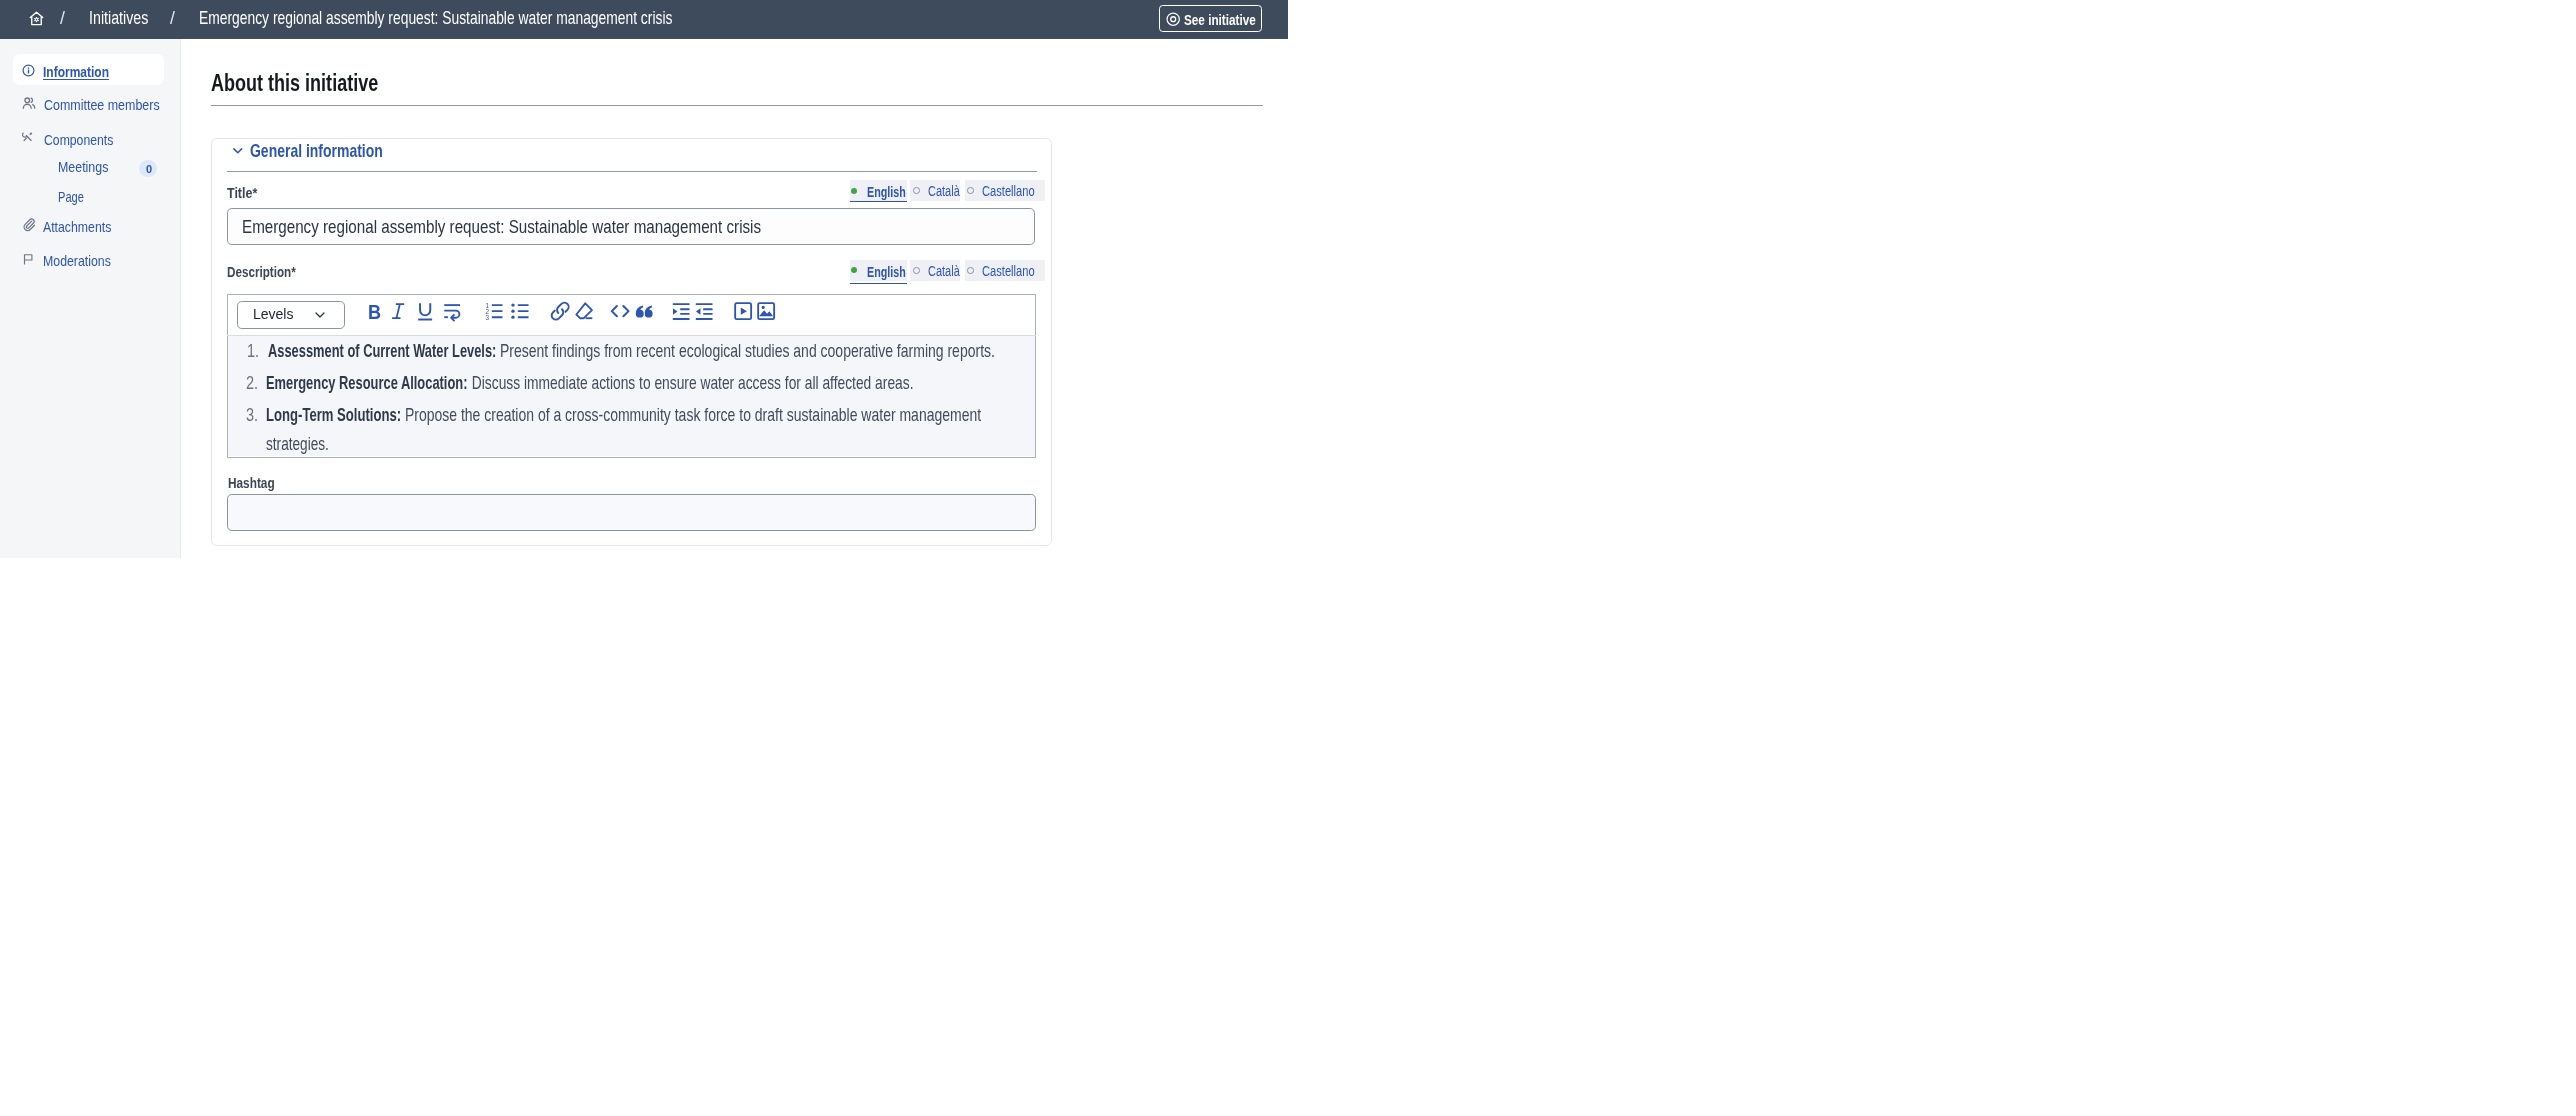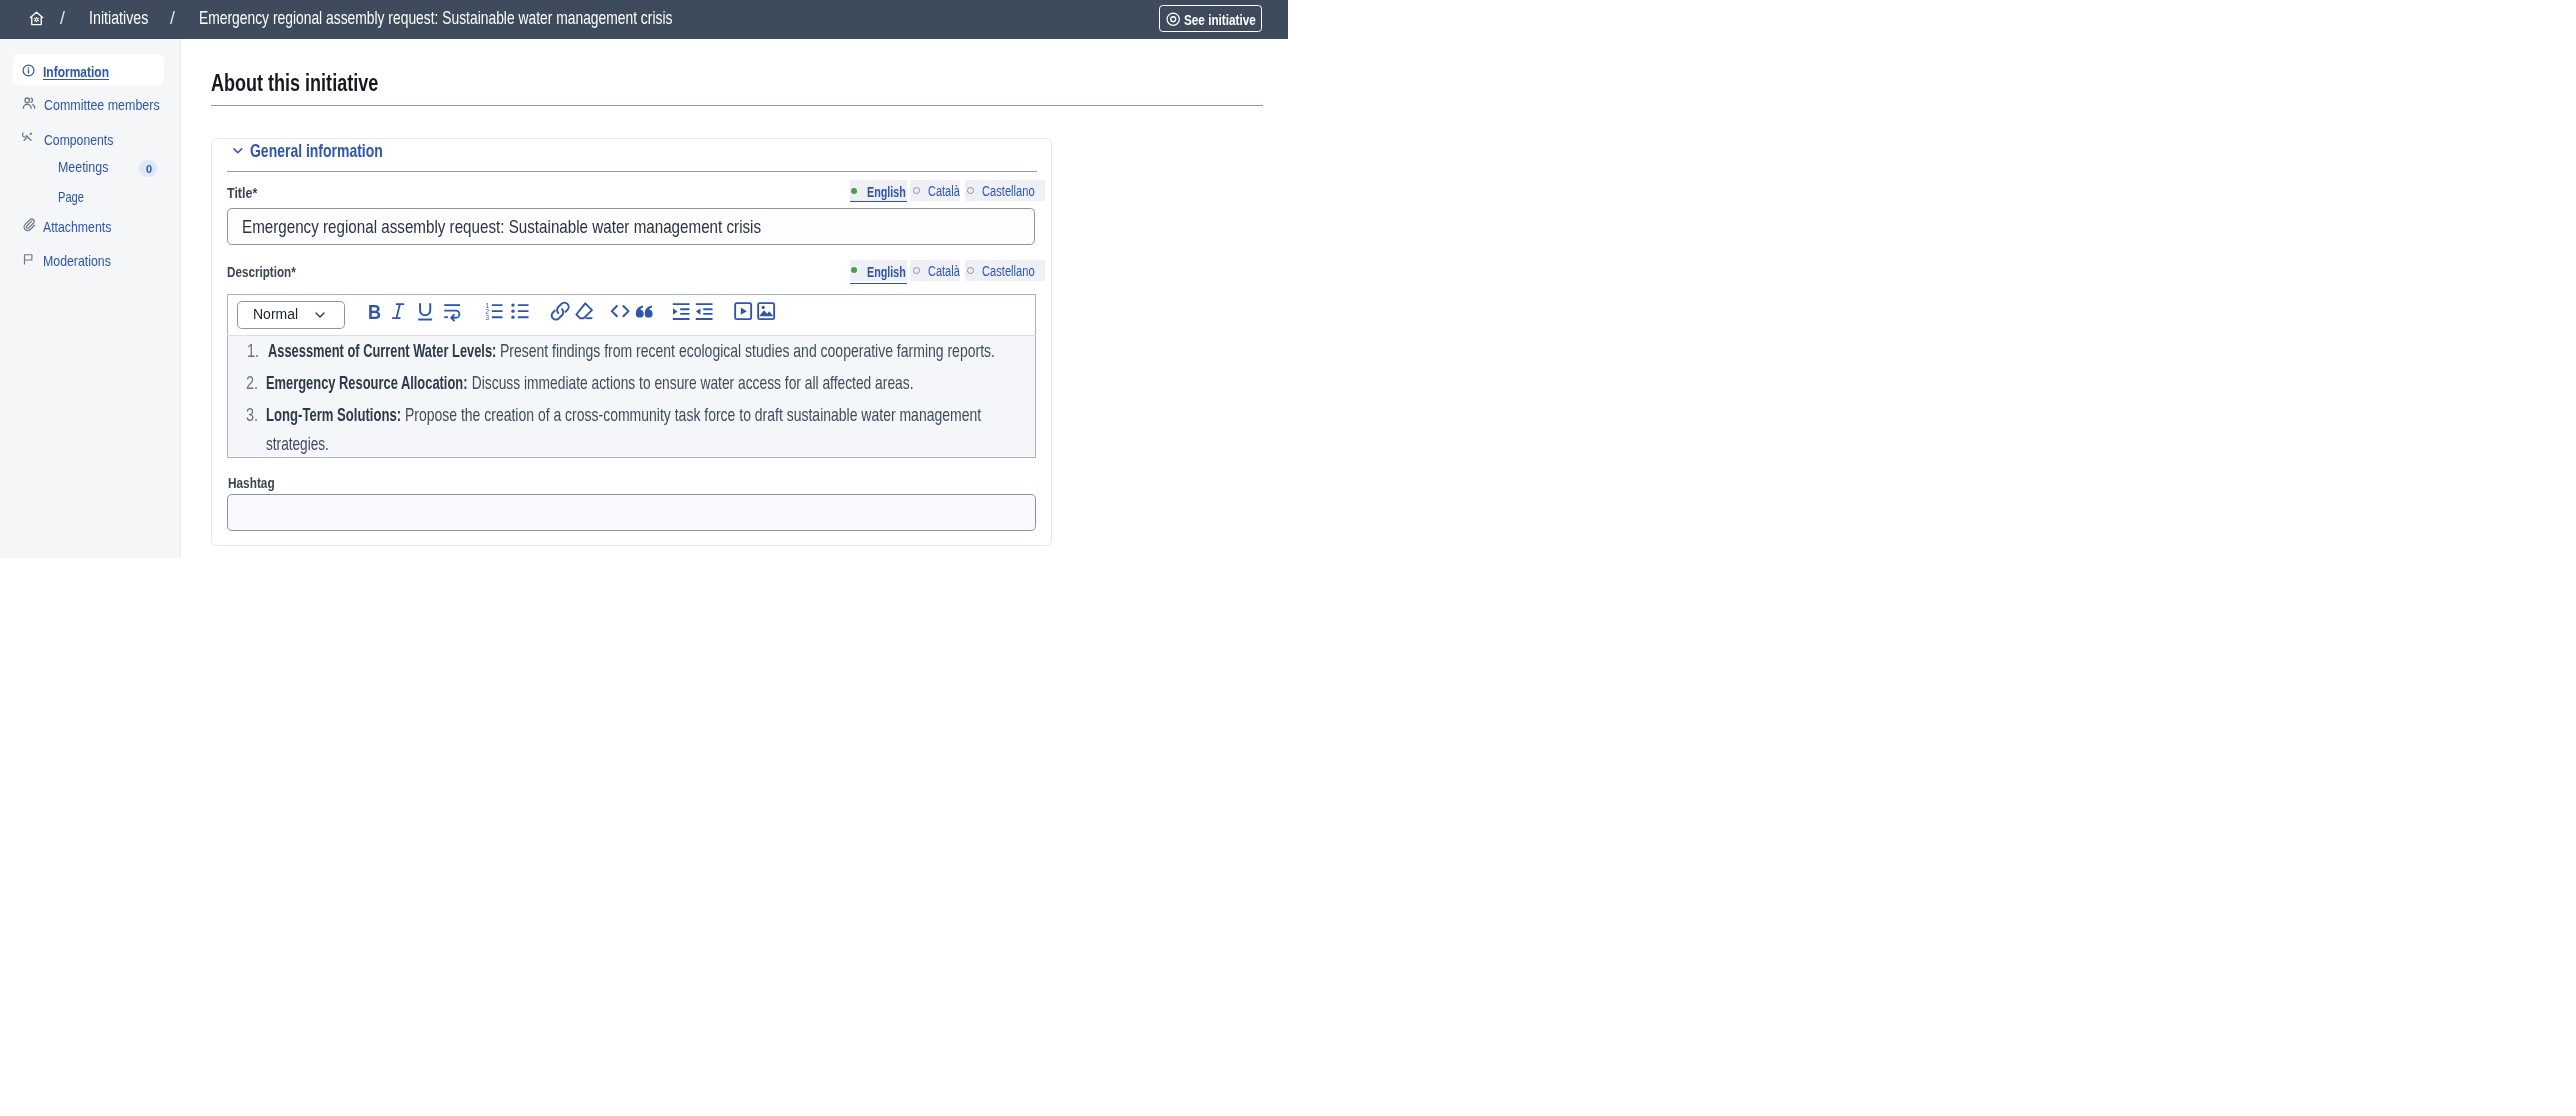--- a/index.html
+++ b/index.html
@@ -92,21 +92,21 @@
 <div style="position:absolute;left:910px;top:260px;width:50px;height:20.6px;background:#eef0f5;"></div>
 <div style="position:absolute;left:913px;top:267px;width:6.7px;height:6.7px;border-radius:50%;border:1.2px solid #8a92a2;box-sizing:border-box"></div>
 <span class="t " style="left:928px;top:264px;font-size:14px;font-weight:400;color:#2d55b2;transform:scaleX(0.7850);">Català</span>
 <div style="position:absolute;left:965px;top:260px;width:80px;height:20.6px;background:#eef0f5;"></div>
 <div style="position:absolute;left:967px;top:267px;width:6.7px;height:6.7px;border-radius:50%;border:1.2px solid #8a92a2;box-sizing:border-box"></div>
 <span class="t " style="left:982px;top:264px;font-size:14px;font-weight:400;color:#2d55b2;transform:scaleX(0.7955);">Castellano</span>
 <div style="position:absolute;left:227px;top:294px;width:809px;height:164px;border:0.9px solid #a9b0bc;box-sizing:border-box;background:#fff;"></div>
 <div style="position:absolute;left:228px;top:335px;width:807px;height:121px;background:#f4f6f9;"></div>
 <div style="position:absolute;left:227px;top:335px;width:809px;height:0.9px;background:#d9dde3;"></div>
 <div style="position:absolute;left:237px;top:301px;width:108px;height:28px;border:0.9px solid #8b93a2;border-radius:4.7px;background:#fff;box-sizing:border-box;"></div>
-<span class="t " style="left:253px;top:307px;font-size:14px;font-weight:400;color:#1c2430;">Normal</span>
+<span class="t " style="left:253px;top:307px;font-size:14px;font-weight:400;color:#1c2430;">Levels</span>
 <svg style="position:absolute;left:314px;top:309px;" width="12" height="12" viewBox="0 0 24 24" fill="none">
     <path d="M4 8 L12 16 L20 8" stroke="#2b3442" stroke-width="2.6" stroke-linecap="round" stroke-linejoin="round"></path>
   </svg>
 <span class="t " style="left:368px;top:303px;font-size:19.5px;font-weight:700;color:#2d55b2;transform:scaleX(0.9300);">B</span>
 <svg style="position:absolute;left:387px;top:300px;" width="22.3" height="22.3" viewBox="0 0 24 24" fill="none">
 <path d="M9.5 4.5 H18.5 M5.5 19.5 H14.5 M13.8 4.5 L10.2 19.5" stroke="#2d55b2" stroke-width="1.9"></path>
 </svg>
 <svg style="position:absolute;left:414px;top:300px;" width="22.3" height="22.3" viewBox="0 0 24 24" fill="none">
 <path d="M6.5 3.5 V11 a5.5 5.5 0 0 0 11 0 V3.5" stroke="#2d55b2" stroke-width="2.1"></path>
 <path d="M4.5 21 H19.5" stroke="#2d55b2" stroke-width="2.1"></path>

